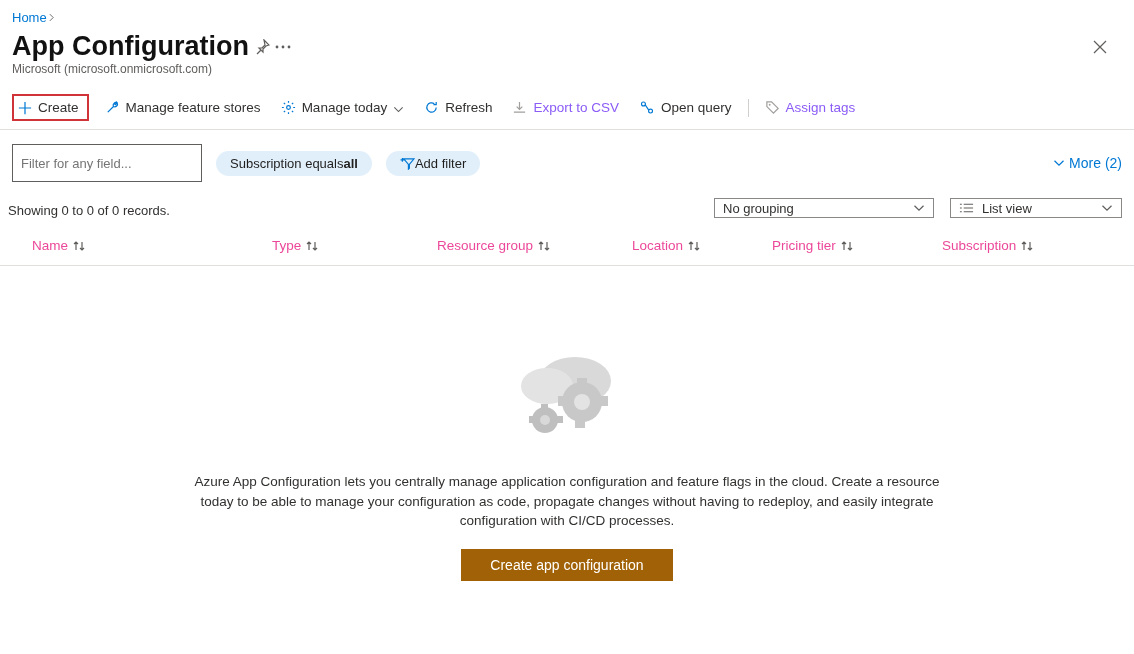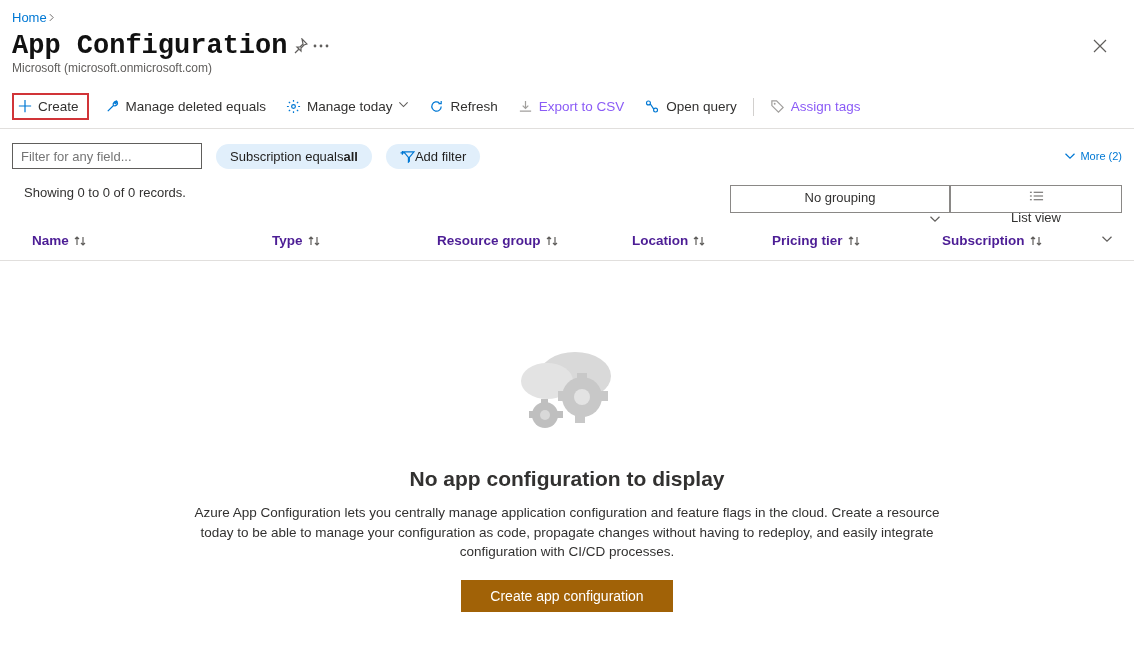--- a/index.html
+++ b/index.html
@@ -19,21 +19,20 @@
     align-items: center;
     font-size: 13px;
   }
   .breadcrumb a { color: #0078d4; }
   .breadcrumb .chev { color: #605e5c; }
   .header {
     display: flex;
     align-items: center;
     padding: 2px 12px 0 12px;
     gap: 5px;
-    font-family: Liberation Mono, monospace;
   }
   .title {
     font-size: 27px;
     font-weight: 600;
     color: #111;
   }
   .pin-icon, .dots-icon {
     color: #605e5c;
     display: inline-flex;
     align-items: center;
@@ -53,21 +52,21 @@
   .toolbar {
     display: flex;
     align-items: center;
     gap: 12px;
     border-bottom: 1px solid #e1dfdd;
     padding: 8px 12px;
     flex-wrap: wrap;
   }
   .tb-btn {
     display: inline-flex;
-    align-items: flex-start;
+    align-items: flex-end;
     gap: 6px;
     color: #323130;
     cursor: pointer;
     font-size: 13.5px;
     padding: 3px 4px;
   }
   .tb-btn .ic { color: #0078d4; display: inline-flex; }
   .tb-btn.disabled { color: #8b5cf6; cursor: default; }
   .tb-btn.disabled .ic { color: #a19f9d; }
   .tb-sep { width:1px; height:18px; background:#d2d0ce; }
@@ -79,75 +78,74 @@
     display: flex;
     align-items: center;
     gap: 14px;
     padding: 14px 12px 6px 12px;
   }
   .filter-input {
     border: 1px solid #605e5c;
     padding: 4px 8px;
     font-size: 13px;
     width: 190px;
-    height: 26px;
+    height: 38px;
   }
   .pill {
     background: #e1effb;
     border-radius: 14px;
     padding: 5px 14px;
     font-size: 13px;
     color: #201f1e;
     display: inline-flex;
     align-items: center;
     cursor: pointer;
   }
   .pill strong { font-weight: 700; }
   .pill .ic { color: #0078d4; display:inline-flex; }
   .more-link {
     margin-left: auto;
     color: #0078d4;
-    font-size: 11px;
+    font-size: 14px;
     display: inline-flex;
     align-items: center;
     gap: 4px;
     cursor: pointer;
   }
   .status-row {
     display: flex;
-    align-items: flex-start;
-    padding: 10px 12px 8px 24px;
-    gap: 0;
+    align-items: flex-end;
+    padding: 10px 12px 8px 8px;
+    gap: 16px;
   }
   .records-text {
     color: #323130;
     font-size: 13px;
   }
   .dd {
     border: 1px solid #8a8886;
     padding: 4px 8px;
     font-size: 13px;
     display: inline-flex;
     align-items: center;
     gap: 8px;
-    height: 28px;
+    height: 20px;
     cursor: pointer;
     background: #fff;
-    flex-direction: column;
   }
   .dd .chev { margin-left: auto; color: #605e5c; }
   .dd-group { width: 220px; margin-left: auto; }
   .dd-view { width: 172px; }
   .table-header {
     display: flex;
     padding: 12px 12px 12px 32px;
     border-bottom: 1px solid #e1dfdd;
     font-size: 13.5px;
-    color: #4c1d95;
-    font-weight: 700;
+    color: #ec4899;
+    font-weight: 400;
   }
   .th {
     display: inline-flex;
     align-items: center;
     gap: 4px;
     cursor: pointer;
   }
   .th .sort-ic { color: #605e5c; display:inline-flex; }
   .col-name { flex: 0 0 240px; }
   .col-type { flex: 0 0 165px; }
@@ -230,21 +228,21 @@
         </svg>
     </span>
     <span>Create</span>
   </span>
   <span class="tb-btn">
     <span class="ic">
       <svg width="15" height="15" viewBox="0 0 16 16">
           <path fill="none" stroke="currentColor" stroke-width="1.3" d="M13 3a3 3 0 00-4 4L3 13l0 0 6-6a3 3 0 004-4l-2 2-1-1 2-2z"></path>
         </svg>
     </span>
-    <span>Manage deleted equals</span>
+    <span>Manage feature stores</span>
   </span>
   <span class="tb-btn">
     <span class="ic">
       <svg width="15" height="15" viewBox="0 0 16 16">
           <circle cx="8" cy="8" r="2" fill="none" stroke="currentColor" stroke-width="1.3"></circle>
           <path fill="none" stroke="currentColor" stroke-width="1.3" d="M8 1v2M8 13v2M1 8h2M13 8h2M3 3l1.4 1.4M11.6 11.6L13 13M13 3l-1.4 1.4M4.4 11.6L3 13"></path>
         </svg>
     </span>
     <span>Manage today</span>
     <span class="ic" style="color:#605e5c">
@@ -402,16 +400,15 @@
       <rect x="113" y="60" width="8" height="10" fill="#c8c8c8"></rect>
       <rect x="71" y="60" width="8" height="10" fill="#c8c8c8"></rect>
       <rect x="88" y="84" width="10" height="8" fill="#c8c8c8"></rect>
       <circle cx="58" cy="84" r="13" fill="#bfbfbf"></circle>
       <circle cx="58" cy="84" r="5" fill="#d9d9d9"></circle>
       <rect x="54" y="68" width="7" height="6" fill="#bfbfbf"></rect>
       <rect x="70" y="80" width="6" height="7" fill="#bfbfbf"></rect>
       <rect x="42" y="80" width="6" height="7" fill="#bfbfbf"></rect>
     </svg>
   </div>
-  <div class="empty-title">No app configuration to display</div>
   <div class="empty-desc">Azure App Configuration lets you centrally manage application configuration and feature flags in the cloud. Create a resource today to be able to manage your configuration as code, propagate changes without having to redeploy, and easily integrate configuration with CI/CD processes.</div>
   <button class="primary-btn">Create app configuration</button>
 </div>
 
 </body></html>

